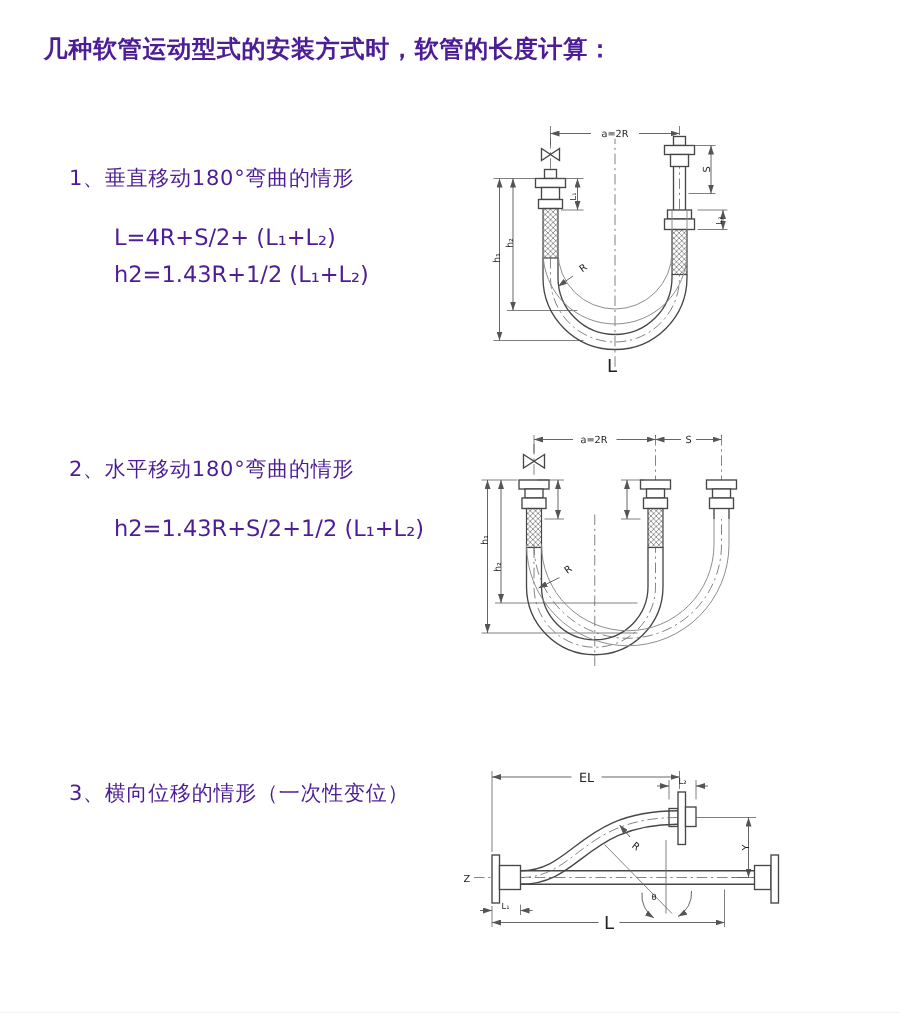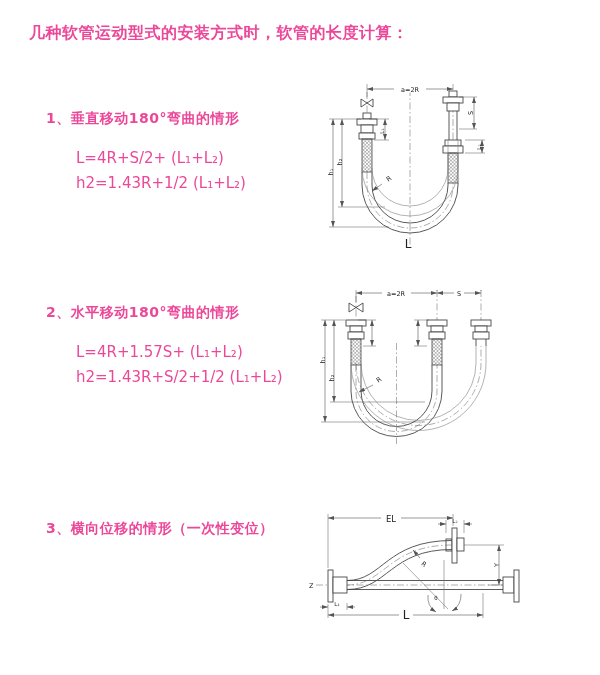--- a/index.html
+++ b/index.html
@@ -1,21 +1,21 @@
 <!DOCTYPE html>
 <html><head>
 <meta charset="utf-8">
 <style>
   html,body{margin:0;padding:0;background:#fff;}
   .page{position:relative;width:600px;height:675px;background:#ffffff;overflow:hidden;
-        font-family:"DejaVu Sans","Liberation Sans",sans-serif;color:#ec4899;
+        font-family:"DejaVu Sans","Liberation Sans",sans-serif;color:#4c1d95;
         border-bottom:1px solid #e3e3e3;}
   .title{position:absolute;left:29px;top:23px;font-size:16px;font-weight:bold;letter-spacing:.5px;}
   .section{position:absolute;left:46px;}
-  .sec-heading{font-size:14px;font-weight:bold;letter-spacing:.5px;}
+  .sec-heading{font-size:14px;font-weight:normal;letter-spacing:.5px;}
   .formulas{margin:18px 0 0 30px;}
   .formula{font-size:15px;line-height:25px;white-space:pre;}
   .diagram{position:absolute;}
   
   .part{stroke:#474747;stroke-width:.9;fill:#ffffff;}
   .hose{stroke:#474747;stroke-width:.9;fill:none;}
   .phantom{stroke:#8a8a8a;stroke-width:.65;fill:none;}
   .cl{stroke:#6a6a6a;stroke-width:.55;fill:none;stroke-dasharray:7 2.5 1.5 2.5;}
   .dim{stroke:#555;stroke-width:.6;fill:none;}
   .ext{stroke:#555;stroke-width:.5;fill:none;}
@@ -35,21 +35,20 @@
     <div class="sec-heading">1、垂直移动180°弯曲的情形</div>
     <div class="formulas">
       <div class="formula">L=4R+S/2+ (L₁+L₂)</div>
       <div class="formula">h2=1.43R+1/2 (L₁+L₂)</div>
     </div>
   </div>
 
   <div class="section" style="top:304px;">
     <div class="sec-heading">2、水平移动180°弯曲的情形</div>
     <div class="formulas">
-      <div class="formula">L=4R+1.57S+ (L₁+L₂)</div>
       <div class="formula">h2=1.43R+S/2+1/2 (L₁+L₂)</div>
     </div>
   </div>
 
   <div class="section" style="top:520px;">
     <div class="sec-heading">3、横向位移的情形（一次性变位）</div>
   </div>
 
   <svg class="diagram" style="left:325px;top:80px;" width="175" height="175" viewBox="0 0 175 175">
     <defs>

